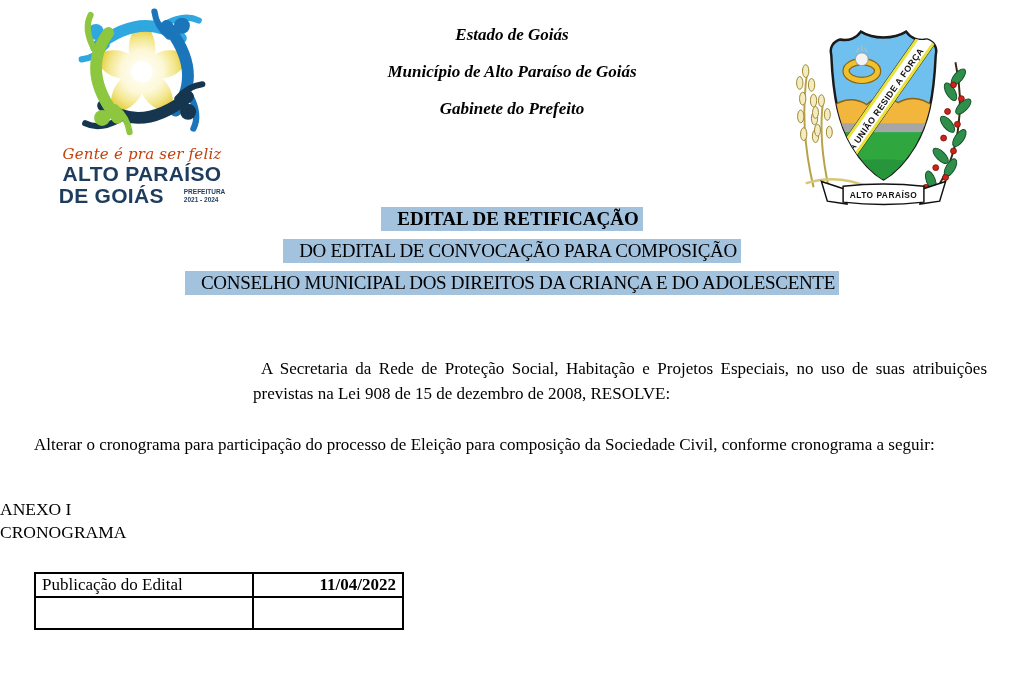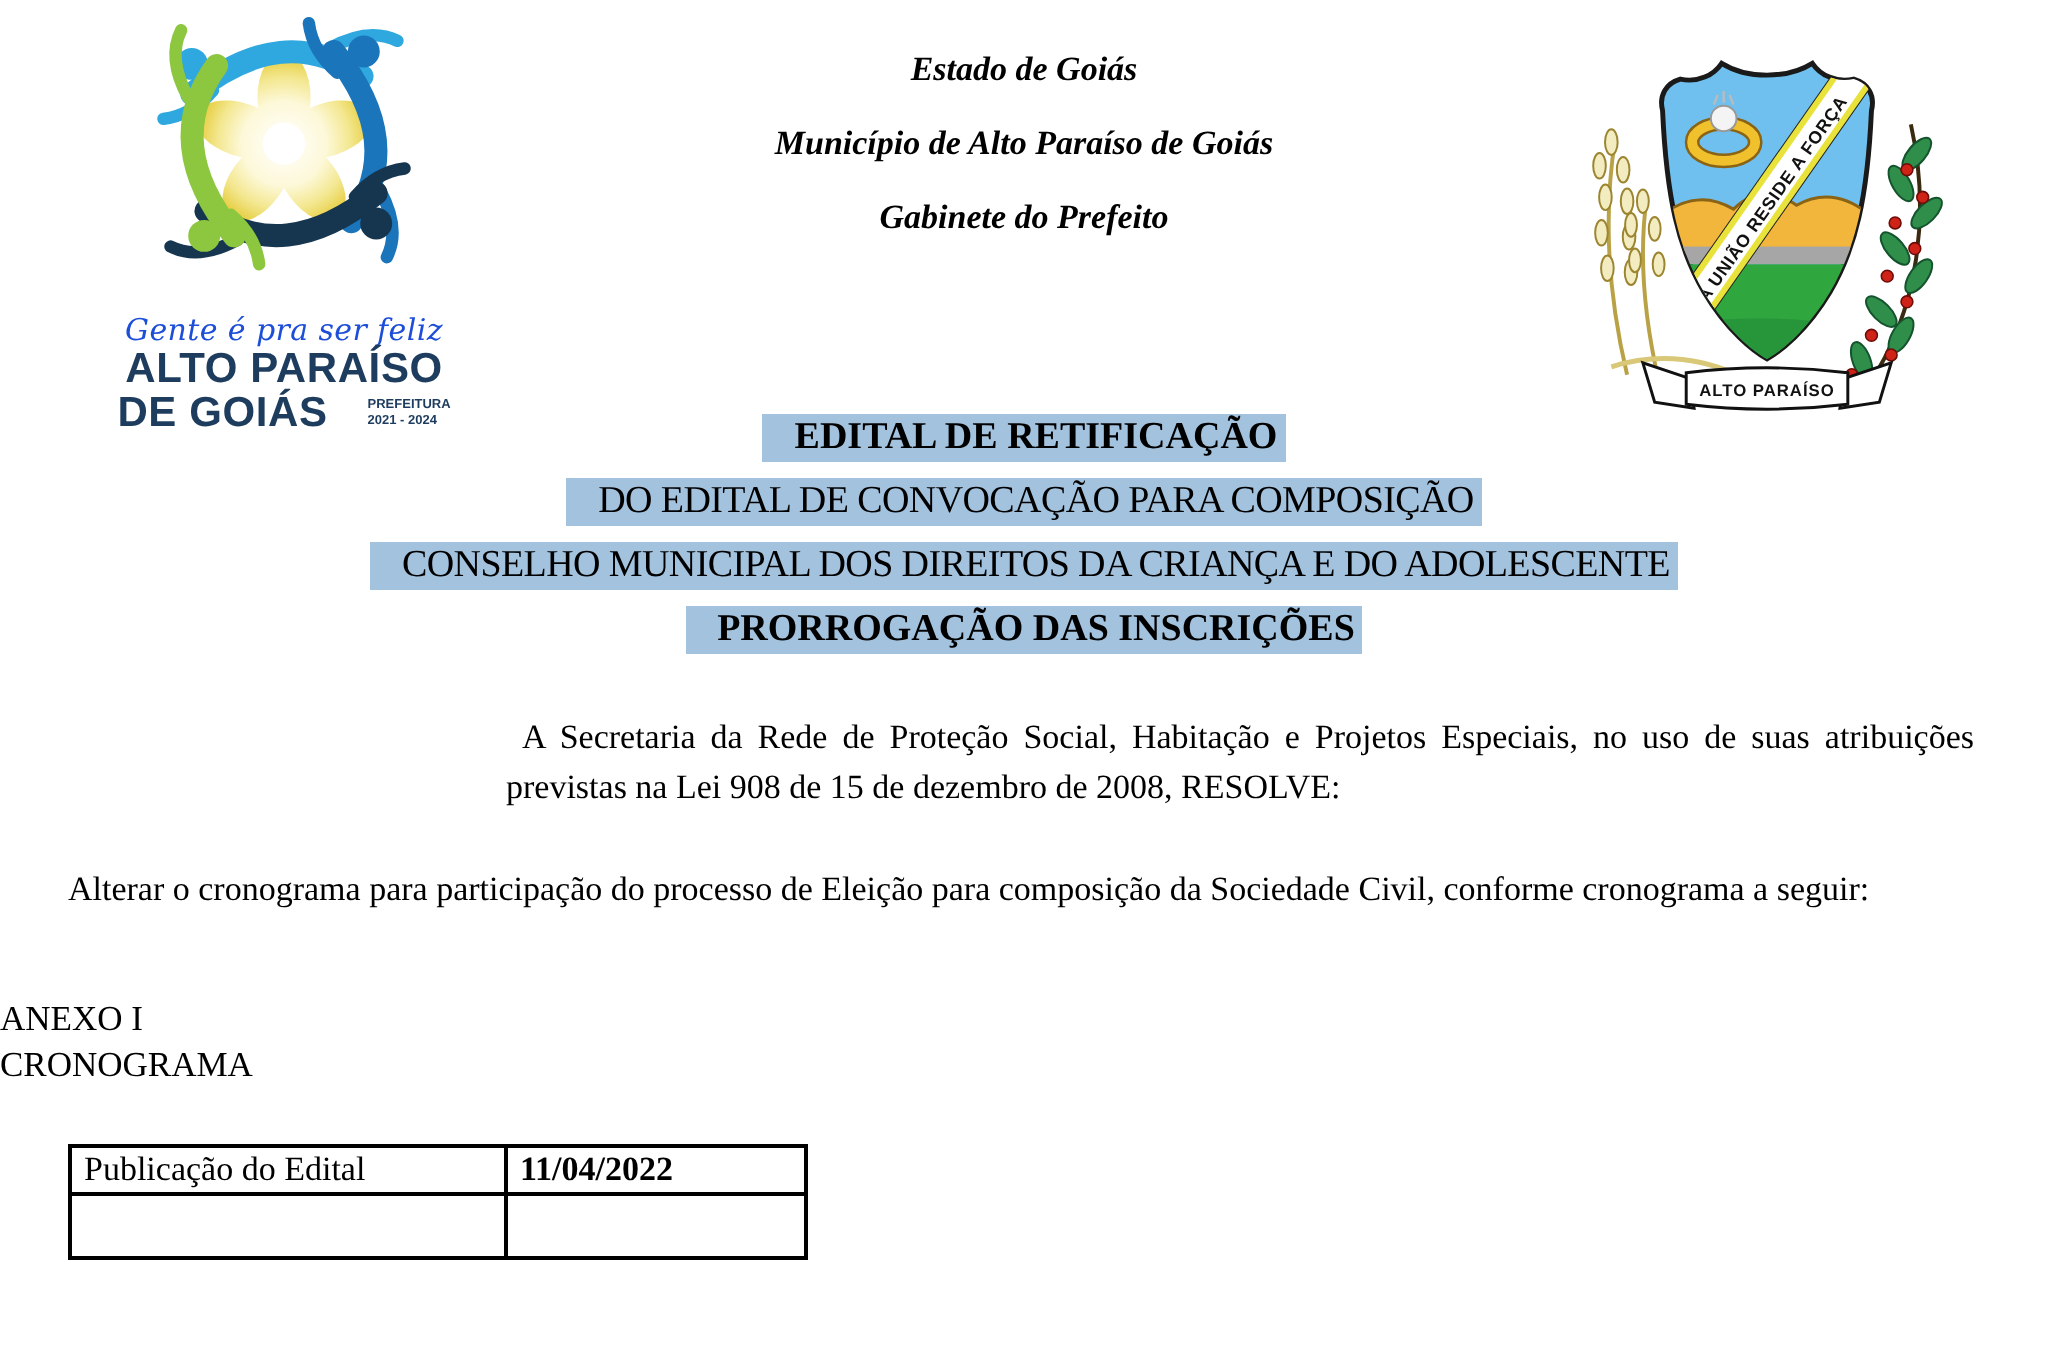--- a/index.html
+++ b/index.html
@@ -3,21 +3,21 @@
 <meta charset="utf-8">
 <style>
   html,body{margin:0;padding:0;background:#fff;}
   .page{position:relative;width:1024px;height:682px;background:#ffffff;overflow:hidden;
         font-family:"Liberation Serif",serif;color:#000;}
 
   
   .logo-left{position:absolute;left:44px;top:8px;width:196px;text-align:center;}
   .logo-left svg{display:block;margin:0 auto;}
   .logo-slogan{font-family:"DejaVu Serif",serif;font-style:italic;font-size:15px;
-               color:#1d4ed8;margin-top:15px;letter-spacing:.2px;}
+               color:#c2410c;margin-top:4px;letter-spacing:.2px;}
   .logo-city{font-family:"Liberation Sans",sans-serif;font-weight:bold;color:#1d3c5e;
              font-size:21px;line-height:22px;letter-spacing:.3px;}
   .logo-city-row{display:flex;justify-content:center;align-items:center;gap:20px;}
   .logo-sub{font-family:"Liberation Sans",sans-serif;font-weight:bold;color:#1d3c5e;
             font-size:6.5px;line-height:8px;text-align:left;}
 
   
   .coat{position:absolute;left:778px;top:8px;}
 
   
@@ -41,21 +41,21 @@
 
   
   .annex{position:absolute;left:0;top:498px;width:1024px;text-align:left;
          font-size:17.5px;line-height:23px;}
 
   
   .sched{position:absolute;left:34px;top:572px;border-collapse:collapse;}
   .sched td{border:2px solid #000;font-size:17px;line-height:24px;
             padding:0 6px;vertical-align:top;margin-left:13px;}
   .cell-activity{width:204px;}
-  .cell-date{width:136px;font-weight:bold;}
+  .cell-date{width:136px;font-weight:bold;text-align:right;}
   .row-first td{height:22px;line-height:22px;}
   .row-last td{height:30px;}
   .jline{display:flex;justify-content:space-between;}
 </style>
 </head>
 <body>
 
 <div class="page">
 
   <div class="logo-left">
@@ -198,23 +198,20 @@
   <div class="title-block">
     <div class="title-line">
       <span class="hl t-bold" style="background-color: rgb(163, 194, 222);">EDITAL DE RETIFICAÇÃO</span>
     </div>
     <div class="title-line">
       <span class="hl t-cond" style="background-color: rgb(163, 194, 222);">DO EDITAL DE CONVOCAÇÃO PARA COMPOSIÇÃO</span>
     </div>
     <div class="title-line">
       <span class="hl t-cond" style="background-color: rgb(163, 194, 222);">CONSELHO MUNICIPAL DOS DIREITOS DA CRIANÇA E DO ADOLESCENTE</span>
     </div>
-    <div class="title-line">
-      <span class="hl t-bold" style="background-color: rgb(163, 194, 222);">PRORROGAÇÃO DAS INSCRIÇÕES</span>
-    </div>
   </div>
 
   <div class="para1">A Secretaria da Rede de Proteção Social, Habitação e Projetos Especiais,  no uso de suas atribuições previstas na Lei 908 de 15 de dezembro de 2008, RESOLVE:</div>
   <div class="para2">Alterar o cronograma para participação do processo de Eleição para composição da Sociedade Civil, conforme cronograma a seguir:</div>
 
   <div class="annex">
     <div>ANEXO I</div>
     <div>CRONOGRAMA</div>
   </div>
 

